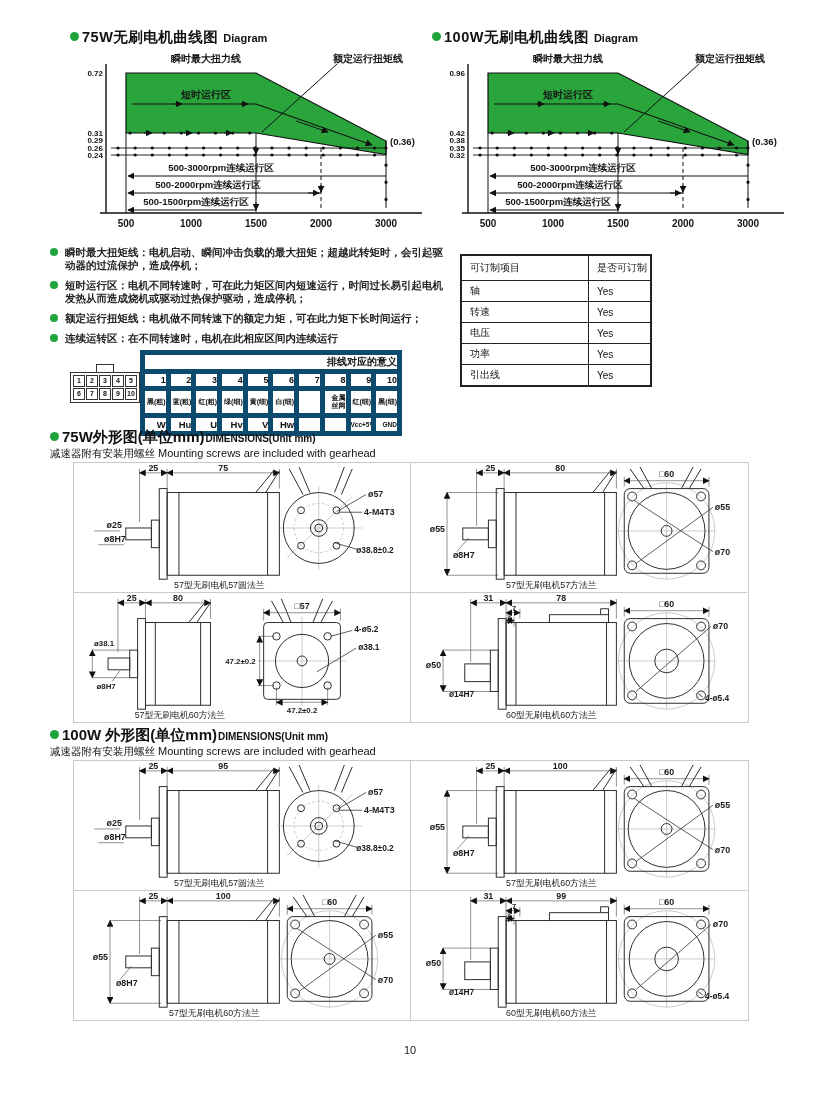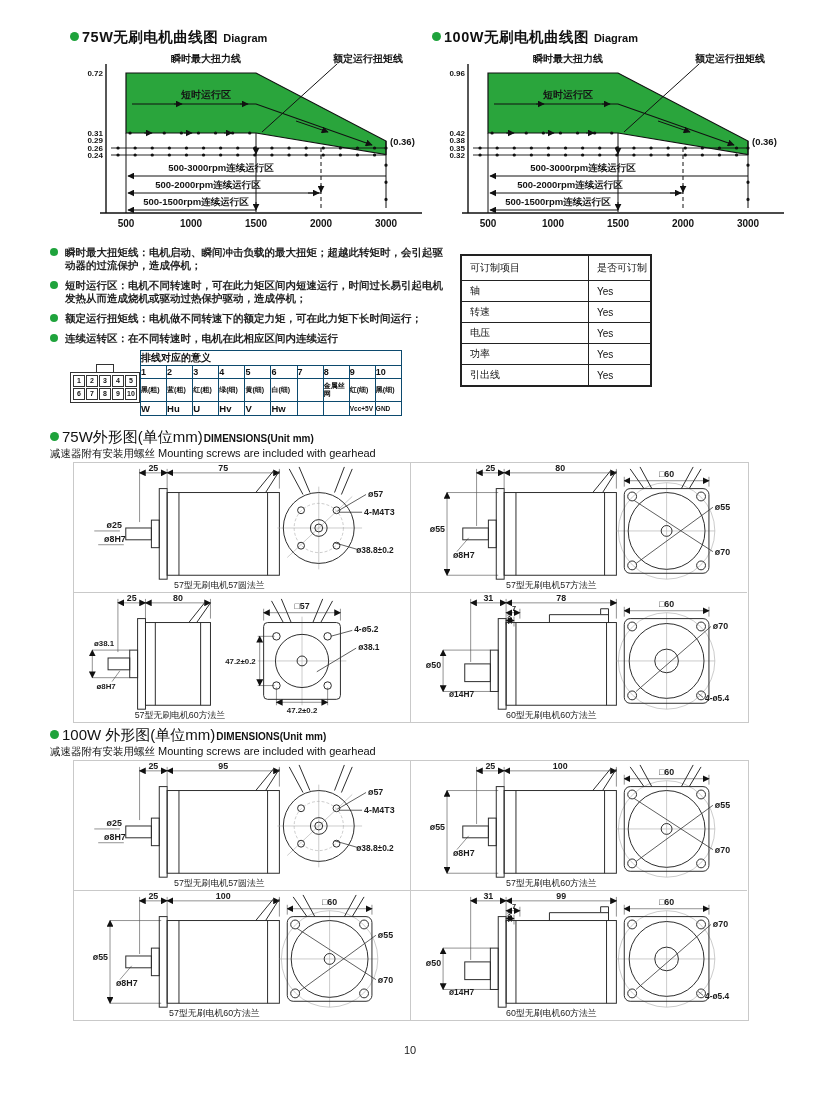--- a/index.html
+++ b/index.html
@@ -22,35 +22,35 @@
   .notes li::before{content:"";position:absolute;left:0;top:2px;width:8px;height:8px;border-radius:50%;background:#1fa33c}
   .sig-cn{font-size:10px;font-weight:bold}
   .sig-en{font-size:8px;font-weight:bold;color:#222}
   
   .conn-tab{width:16px;height:7px;border:1.5px solid #333;border-bottom:none;margin:0 auto}
   .conn-body{border:1.5px solid #333;padding:2px;background:#fff;display:flex;flex-direction:column;gap:1px}
   .pinrow{display:flex;gap:1px}
   .pin{width:10px;height:10px;border:1px solid #333;font-size:7px;font-weight:bold;line-height:10px;text-align:center}
   
   table.wt{border-collapse:collapse;table-layout:fixed;width:262px;border:1.5px solid #222}
-  table.wt td{border:1px solid #0c4a6e;text-align:left;padding:0;overflow:hidden}
+  table.wt td{border:5px solid #0c4a6e;text-align:right;padding:0;overflow:hidden}
   table.wt tr.h td{font-size:10px;font-weight:bold;height:14px}
   table.wt tr.pins td{font-size:9px;font-weight:bold;height:12px}
   table.wt tr.cols td{font-size:7px;font-weight:bold;height:22px;line-height:8px}
   table.wt tr.sigs td{font-size:9.5px;font-weight:bold;height:13px}
   table.wt tr.sigs td.tiny{font-size:6.5px}
   
   .acc-t{font-size:13.5px;font-weight:bold}
   .acc-e{font-size:10.5px;font-weight:bold;margin-left:4px}
   table.acc{border-collapse:collapse;width:192px;border:2px solid #222}
   table.acc td{border:1px solid #222;font-size:10px;color:#111;padding:0 0 0 8px}
   table.acc tr td{height:20px}
   table.acc tr.hd td{height:24px}
   
-  .sec-t{font-size:15px;font-weight:normal}
+  .sec-t{font-size:15px;font-weight:bold}
   .sec-e{font-size:10px;font-weight:bold;margin-left:1px}
   .sub{font-size:11px;color:#111}
   .sub b{font-weight:normal;font-size:10.5px}
   .dgrid{border:1px solid #c9c9c9;width:674px;display:grid;grid-template-columns:337px 337px}
   .dgrid>div{border-right:1px solid #c9c9c9;border-bottom:1px solid #c9c9c9;width:336px;height:129px;overflow:hidden}
   .dgrid>div:nth-child(2n){border-right:none}
   .dgrid>div:nth-child(3),.dgrid>div:nth-child(4){border-bottom:none}
   .mln{stroke:#2b2b2b;stroke-width:1;fill:none}
   .dln{stroke:#555;stroke-width:.65;fill:none}
   .dln2{stroke:#333;stroke-width:.8;fill:none}

